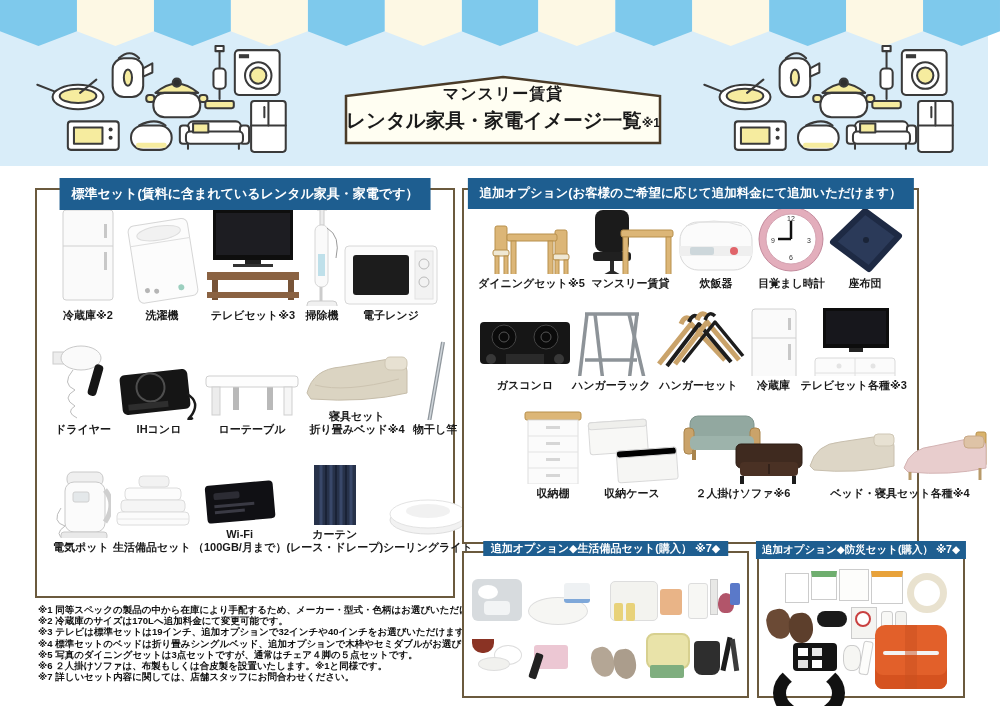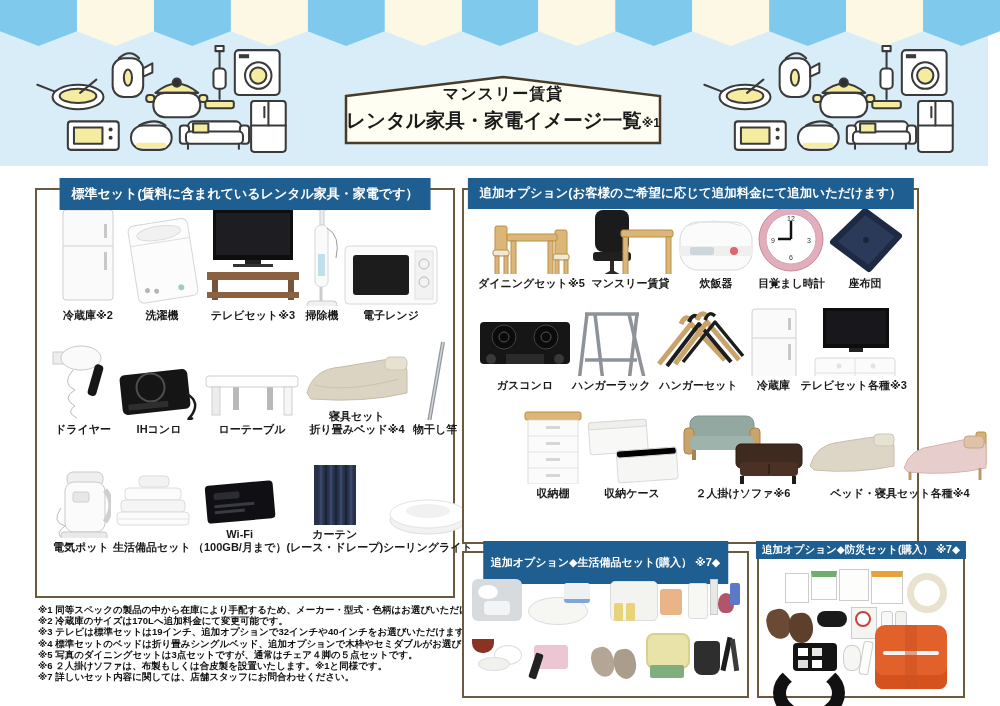--- a/index.html
+++ b/index.html
@@ -17,21 +17,21 @@
   .t2{font-size:19.5px;font-weight:bold;margin-top:2px;}
   .t2 .note{font-size:12px;font-weight:bold;}
   .panel{position:absolute;border:2px solid #6b5a3e;background:#fff;box-sizing:border-box;}
   .p-left{left:35px;top:188px;width:420px;height:410px;}
   .p-right{left:462px;top:188px;width:457px;height:356px;}
   .p-life{left:462px;top:551px;width:287px;height:147px;}
   .p-dis{left:757px;top:551px;width:208px;height:147px;}
   .tab{position:absolute;top:-12px;left:50%;transform:translateX(-50%);
        background:#1e5e90;color:#fff;font-weight:bold;white-space:nowrap;
        padding:7px 12px;font-size:13px;}
-  .tab.small{font-size:11px;padding:14px 8px;}
+  .tab.small{font-size:11px;padding:0 8px;}
   .tab.tiny{font-size:10.5px;padding:2px 6px;}
   .row{display:flex;justify-content:space-between;align-items:flex-end;padding:0 14px;}
   .r1L{margin-top:16px;height:116px;justify-content:flex-end;}
   .r2L{margin-top:18px;height:96px;}
   .r3L{margin-top:26px;height:92px;}
   .r1R{margin-top:14px;height:86px;}
   .r2R{margin-top:16px;height:86px;}
   .r3R{margin-top:16px;height:92px;margin-left:44px;}
   .tile{display:flex;flex-direction:column;align-items:center;justify-content:flex-end;height:100%;}
   .lbl{font-size:11px;font-weight:bold;text-align:center;line-height:1.2;margin-top:3px;white-space:nowrap;}

